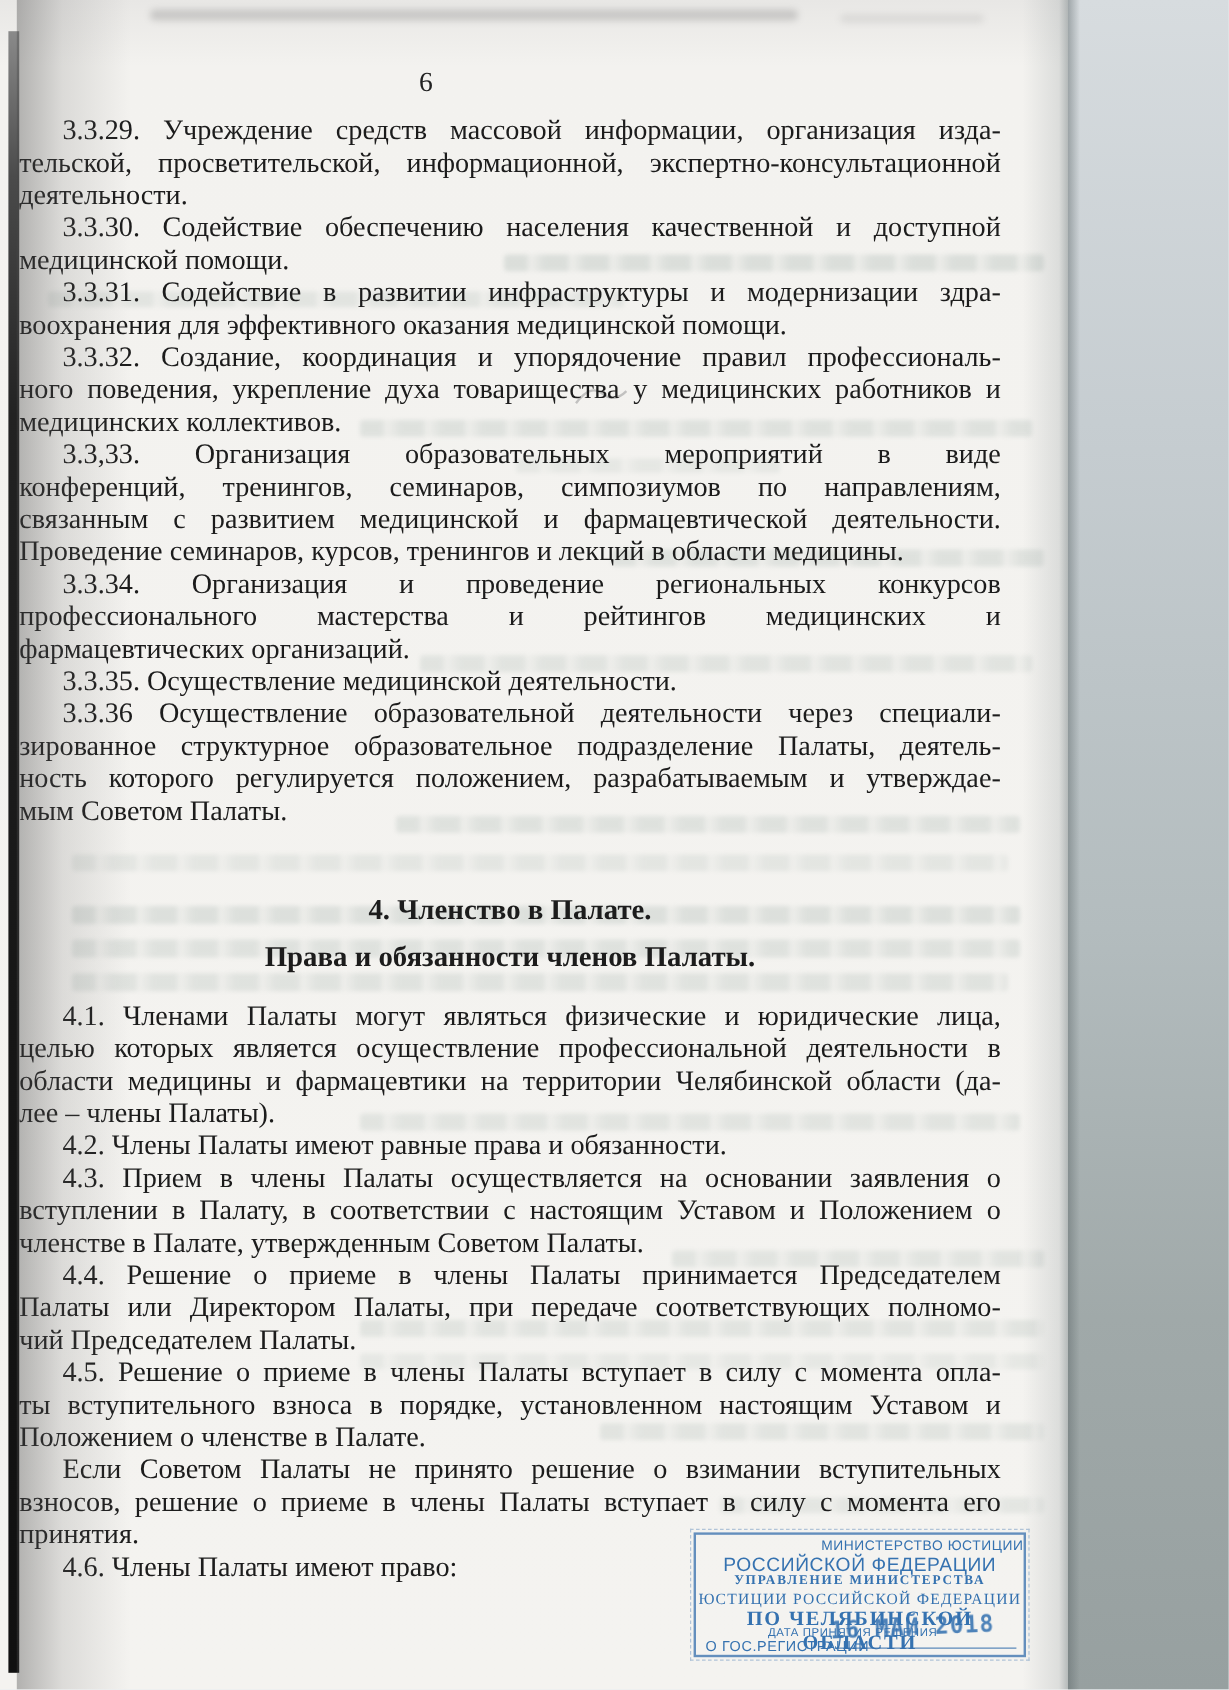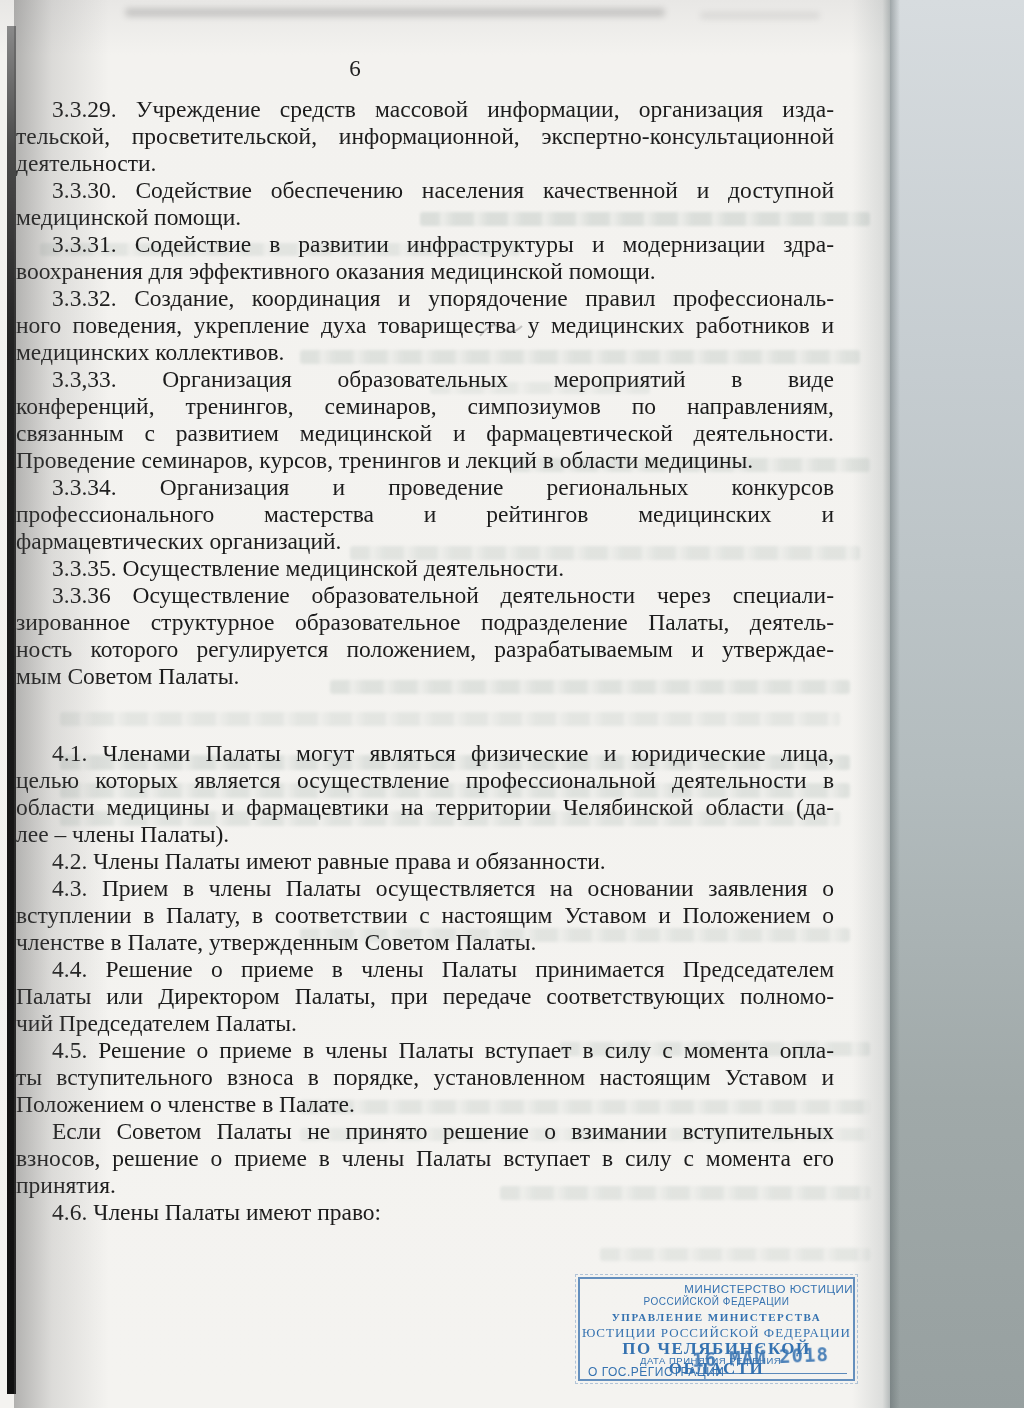--- a/index.html
+++ b/index.html
@@ -71,21 +71,21 @@
     position:absolute;left:578px;top:1277px;width:273px;height:100px;
     border:2px solid rgba(52,110,172,.75);
     outline:1px dashed rgba(52,110,172,.35);outline-offset:2px;
     color:var(--stamp-blue,#3572b0);
     font-family:"Liberation Sans","DejaVu Sans",sans-serif;
     filter:blur(.2px);
     background:rgba(255,255,255,.0);
   }
   .stamp .s-line{position:absolute;left:0;width:100%;text-align:center;letter-spacing:.5px;}
   .stamp .s1{top:4px;font-size:11.5px;text-align:right;}
-  .stamp .s2{top:17px;font-size:10px;}
+  .stamp .s2{top:17px;font-size:16px;}
   .stamp .s3{top:32px;font-size:11px;font-weight:bold;letter-spacing:1.5px;font-family:"Liberation Serif",serif;}
   .stamp .s4{top:46px;font-size:13px;font-weight:normal;letter-spacing:1px;font-family:"Liberation Serif",serif;}
   .stamp .s5{top:60px;font-size:17px;font-weight:bold;letter-spacing:1.5px;font-family:"Liberation Serif",serif;}
   .stamp .s6{top:76px;left:60px;width:auto;font-size:9.5px;text-align:left;letter-spacing:.5px;}
   .stamp .s7{top:86px;left:8px;width:auto;font-size:12px;text-align:left;letter-spacing:.5px;}
   .stamp .blank-line{
     position:absolute;left:118px;right:6px;top:94px;height:0;
     border-bottom:1.5px solid rgba(52,110,172,.8);
   }
   .stamp-date{
@@ -161,20 +161,22 @@
       <div class="para">
         <div class="line ind">3.3.35. Осуществление медицинской деятельности.</div>
       </div>
       <div class="para">
         <div class="line just ind">3.3.36 Осуществление образовательной деятельности через специали-</div>
         <div class="line just">зированное структурное образовательное подразделение Палаты, деятель-</div>
         <div class="line just">ность которого регулируется положением, разрабатываемым и утверждае-</div>
         <div class="line">мым Советом Палаты.</div>
       </div>
       <div class="heading">
+        <div class="line">4. Членство в Палате.</div>
+        <div class="line">Права и обязанности членов Палаты.</div>
       </div>
       <div class="para">
         <div class="line just ind">4.1. Членами Палаты могут являться физические и юридические лица,</div>
         <div class="line just">целью которых является осуществление профессиональной деятельности в</div>
         <div class="line just">области медицины и фармацевтики на территории Челябинской области (да-</div>
         <div class="line">лее – члены Палаты).</div>
       </div>
       <div class="para">
         <div class="line ind">4.2. Члены Палаты имеют равные права и обязанности.</div>
       </div>

